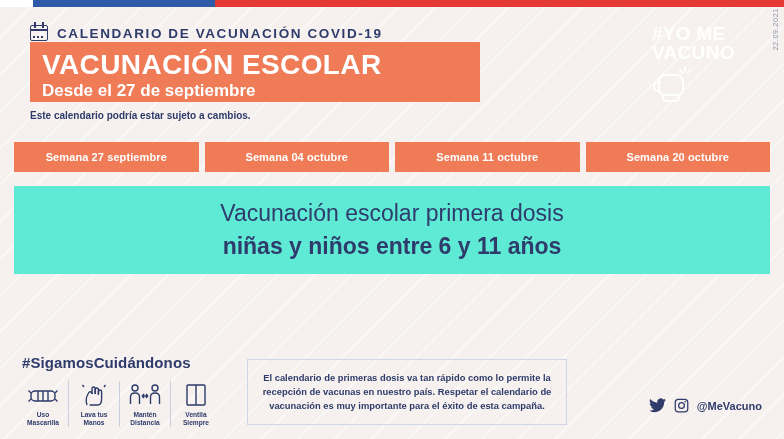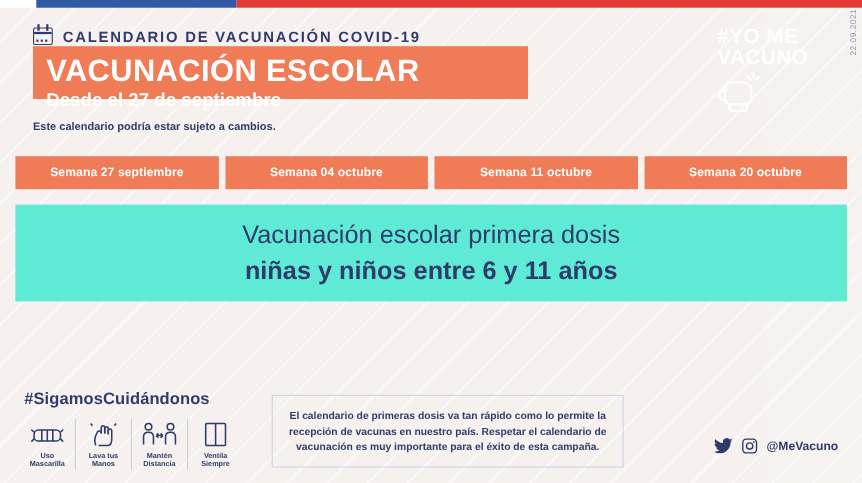--- a/index.html
+++ b/index.html
@@ -43,21 +43,21 @@
   .kicker .cal-ico { width:18px; height:19px; position:relative; }
   .kicker .cal-ico .body { position:absolute; inset:3px 0 0 0; border:1.6px solid #2e3b6b; border-radius:2px; }
   .kicker .cal-ico .body:after{ content:""; position:absolute; left:0; right:0; top:3px; height:1.6px; background:#2e3b6b;}
   .kicker .cal-ico .p1,.kicker .cal-ico .p2 { position:absolute; top:0; width:1.6px; height:6px; background:#2e3b6b; }
   .kicker .cal-ico .p1 { left:4px; } .kicker .cal-ico .p2 { right:4px; }
   .kicker .cal-ico .dots { position:absolute; left:3px; right:3px; bottom:3px; display:flex; gap:2px; }
   .kicker .cal-ico .dots i { width:2px; height:2px; background:#2e3b6b; display:block;}
   .kicker-text { font-size:13.5px; font-weight:bold; letter-spacing:1.6px; color:#2e3b6b; }
 
   .title-band {
-    position:absolute; left:30px; top:42px; width:450px; height:48px;
+    position:absolute; left:30px; top:42px; width:450px; height:60px;
     background:#ef7b57;
     padding:8px 0 0 12px;
   }
   .title-band h1 { color:#ffffff; font-size:28px; font-weight:bold; letter-spacing:.4px; line-height:1.05;}
   .title-band h2 { color:#ffffff; font-size:17px; font-weight:bold; margin-top:2px;}
 
   .subnote { position:absolute; left:30px; top:110px; font-size:10px; color:#2e3b6b; font-weight:bold;}
 
   
   .logo { position:absolute; right:22px; top:24px; width:110px; text-align:left; }

